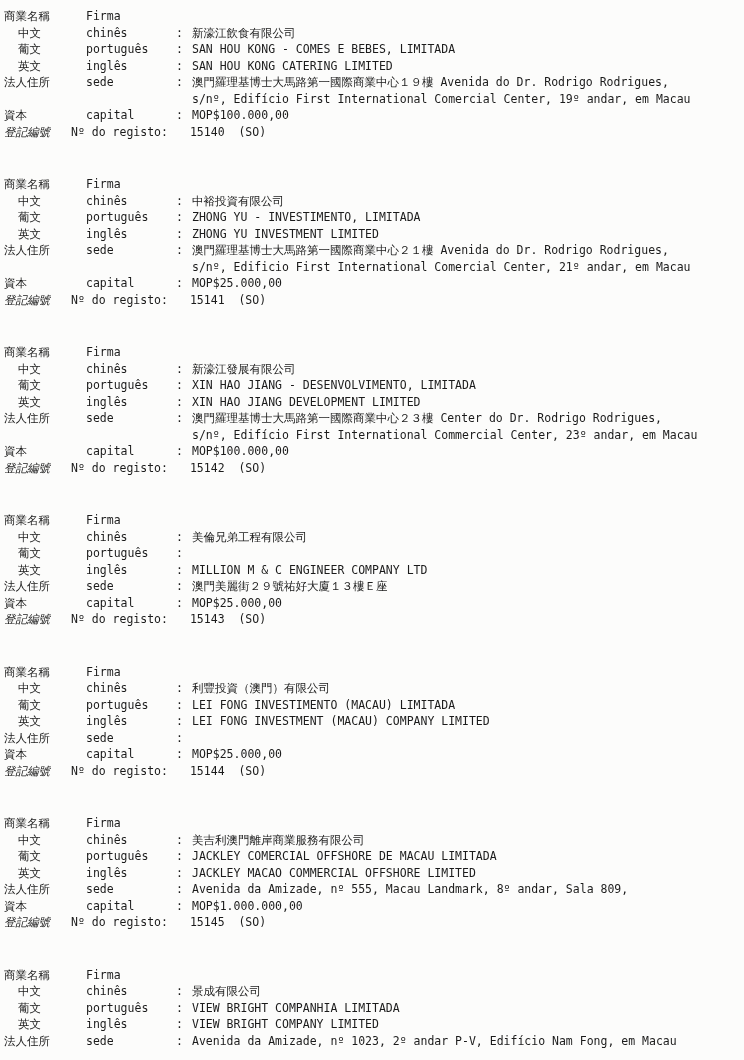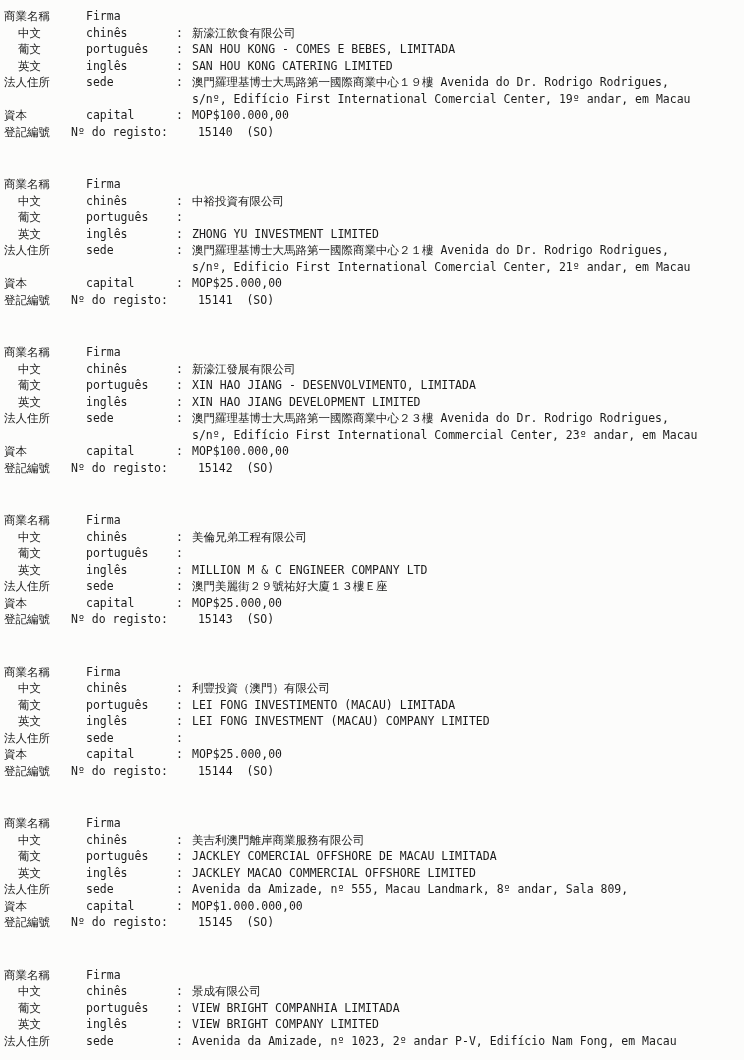--- a/index.html
+++ b/index.html
@@ -13,22 +13,22 @@
   }
   .doc { padding:8px 6px 0 4px; }
   .entry { margin-bottom:36px; }
   .row { display:flex; align-items:baseline; line-height:16.5px; white-space:pre; }
   .lz { width:82px; flex:0 0 82px; }           
   .sub .lz { padding-left:14px; }
   .lp { width:90px; flex:0 0 90px; }           
   .colon { width:16px; flex:0 0 16px; }
   .val { white-space:pre;text-align:center; }
   .wrap2 { padding-left:188px; }               
-  .lzr { width:67px; flex:0 0 67px; }          
-  .lpr { margin-right:30px; }
+  .lzr { width:67px; flex:0 0 67px;font-style:italic; }          
+  .lpr { margin-right:22px; }
 </style>
 </head>
 <body>
 
 <div class="doc">
 
   <div class="entry">
     <div class="row">
       <span class="lz">商業名稱</span>
       <span class="lp">Firma</span>
@@ -81,20 +81,21 @@
     <div class="row sub">
       <span class="lz">中文</span>
       <span class="lp">chinês</span>
       <span class="colon">:</span>
       <span class="val">中裕投資有限公司</span>
     </div>
     <div class="row sub">
       <span class="lz">葡文</span>
       <span class="lp">português</span>
       <span class="colon">:</span>
+      <span class="val">ZHONG YU - INVESTIMENTO, LIMITADA</span>
     </div>
     <div class="row sub">
       <span class="lz">英文</span>
       <span class="lp">inglês</span>
       <span class="colon">:</span>
       <span class="val">ZHONG YU INVESTMENT LIMITED</span>
     </div>
     <div class="row">
       <span class="lz">法人住所</span>
       <span class="lp">sede</span>
@@ -137,21 +138,21 @@
     <div class="row sub">
       <span class="lz">英文</span>
       <span class="lp">inglês</span>
       <span class="colon">:</span>
       <span class="val">XIN HAO JIANG DEVELOPMENT LIMITED</span>
     </div>
     <div class="row">
       <span class="lz">法人住所</span>
       <span class="lp">sede</span>
       <span class="colon">:</span>
-      <span class="val">澳門羅理基博士大馬路第一國際商業中心２３樓 Avenida do Dr. Rodrigo Rodrigues,</span>
+      <span class="val">澳門羅理基博士大馬路第一國際商業中心２３樓 Center do Dr. Rodrigo Rodrigues,</span>
     </div>
     <div class="row wrap2">
       <span class="val">s/nº, Edifício First International Commercial Center, 23º andar, em Macau</span>
     </div>
     <div class="row">
       <span class="lz">資本</span>
       <span class="lp">capital</span>
       <span class="colon">:</span>
       <span class="val">MOP$100.000,00</span>
     </div>

